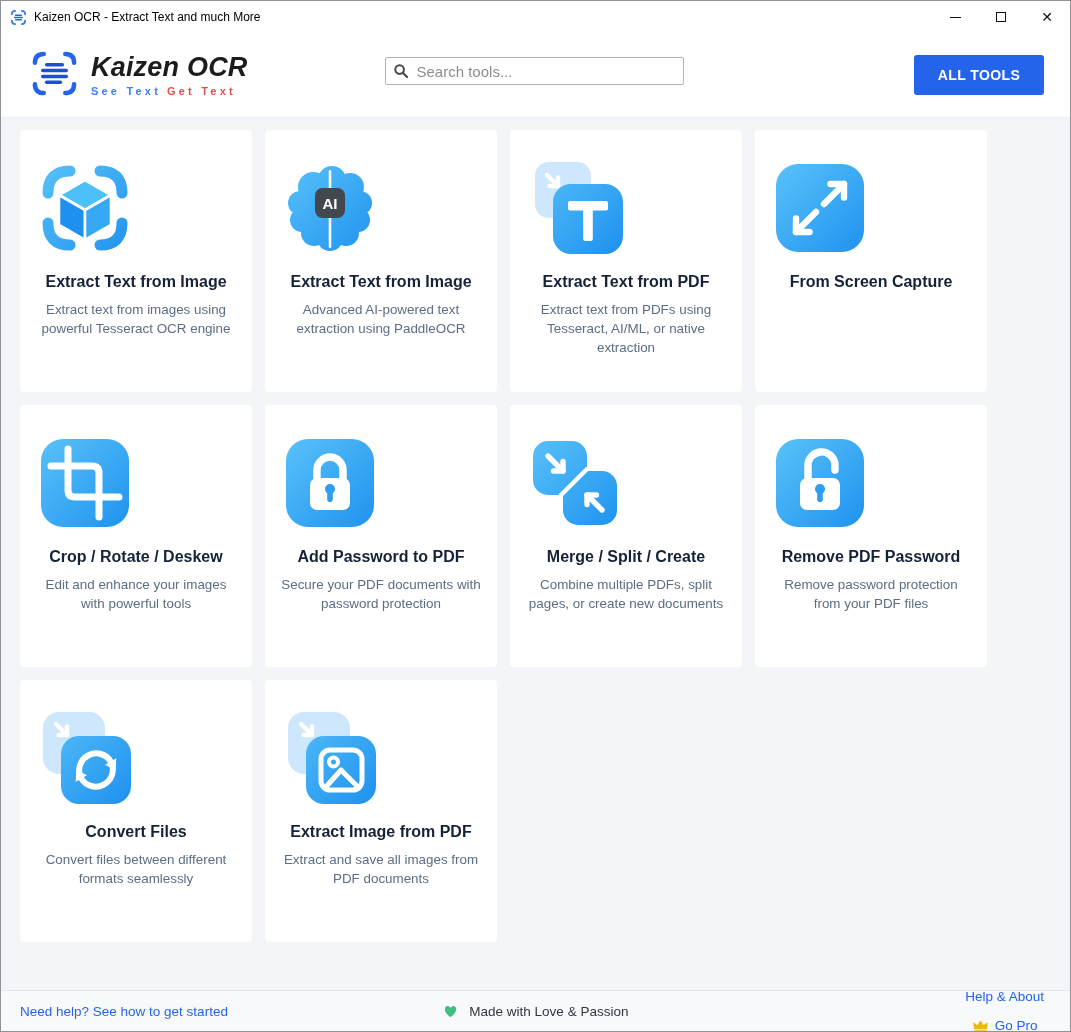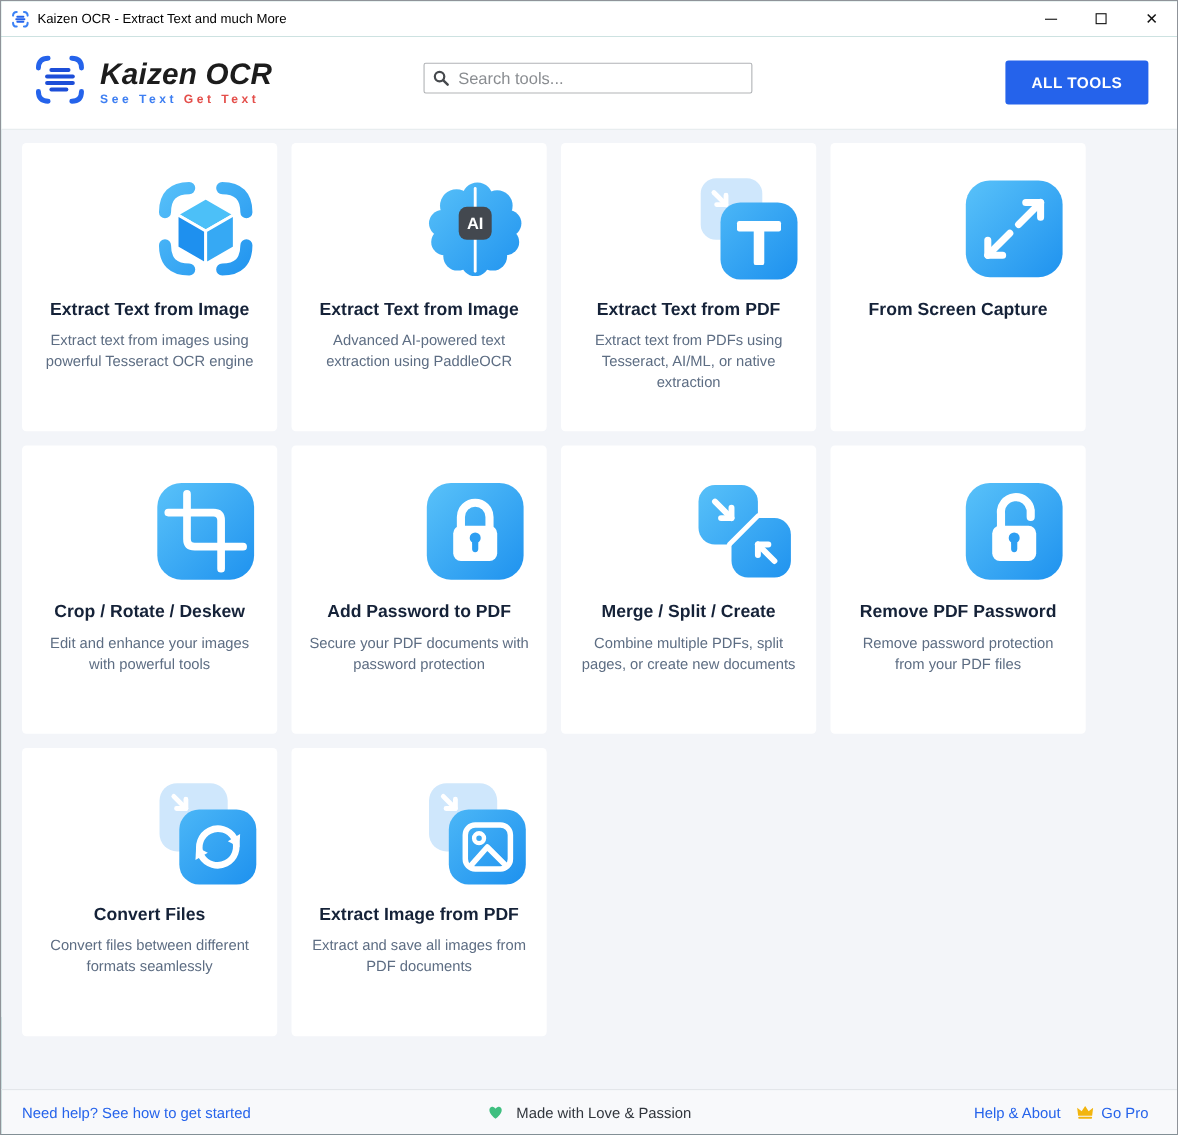--- a/index.html
+++ b/index.html
@@ -67,38 +67,38 @@
   .grid {
     display:grid;
     grid-template-columns:repeat(4, 232px);
     gap:13px;
   }
   .card {
     background:#fff; height:262px; border-radius:4px;
     padding:28px 15px 0; text-align:center;
     cursor:pointer;
   }
-  .icon-wrap { height:100px; display:flex; align-items:center; justify-content:flex-end; margin-bottom:15px; }
+  .icon-wrap { height:100px; display:flex; align-items:center; justify-content:flex-start; margin-bottom:15px; }
   .card-title { font-size:16px; font-weight:700; color:#152238; margin-bottom:9px; }
   .card-desc  { font-size:13.4px; color:#5d6d83; line-height:1.43; }
   
   .footer {
     height:41px; flex:0 0 41px;
     background:#f8f9fb; border-top:1px solid #e3e6ea;
     display:flex; align-items:center;
     padding:0 26px 0 19px; font-size:13.5px; position:relative;
   }
   .footer a { text-decoration:none; }
   .footer-link { color:#2563eb; cursor:pointer; }
   .footer-center {
     position:absolute; left:0; right:0; text-align:center;
     color:#31363d; pointer-events:none;
   }
   .footer-center svg { vertical-align:-3px; margin-right:8px; }
-  .footer-right { margin-left:auto; display:flex; align-items:center; gap:14px; }
+  .footer-right { margin-left:auto; display:flex; align-items:center; gap:14px;flex-direction:column; }
   .footer-right a { color:#2563eb; cursor:pointer; }
   .gopro { display:inline-flex; align-items:center; gap:6px; color:#2563eb; cursor:pointer; }
   .hidden-defs { position:absolute; width:0; height:0; }
 </style>
 </head>
 <body>
 
 <svg class="hidden-defs" aria-hidden="true">
   <defs>
     <linearGradient id="gbu" gradientUnits="userSpaceOnUse" x1="0" y1="0" x2="100" y2="100">

